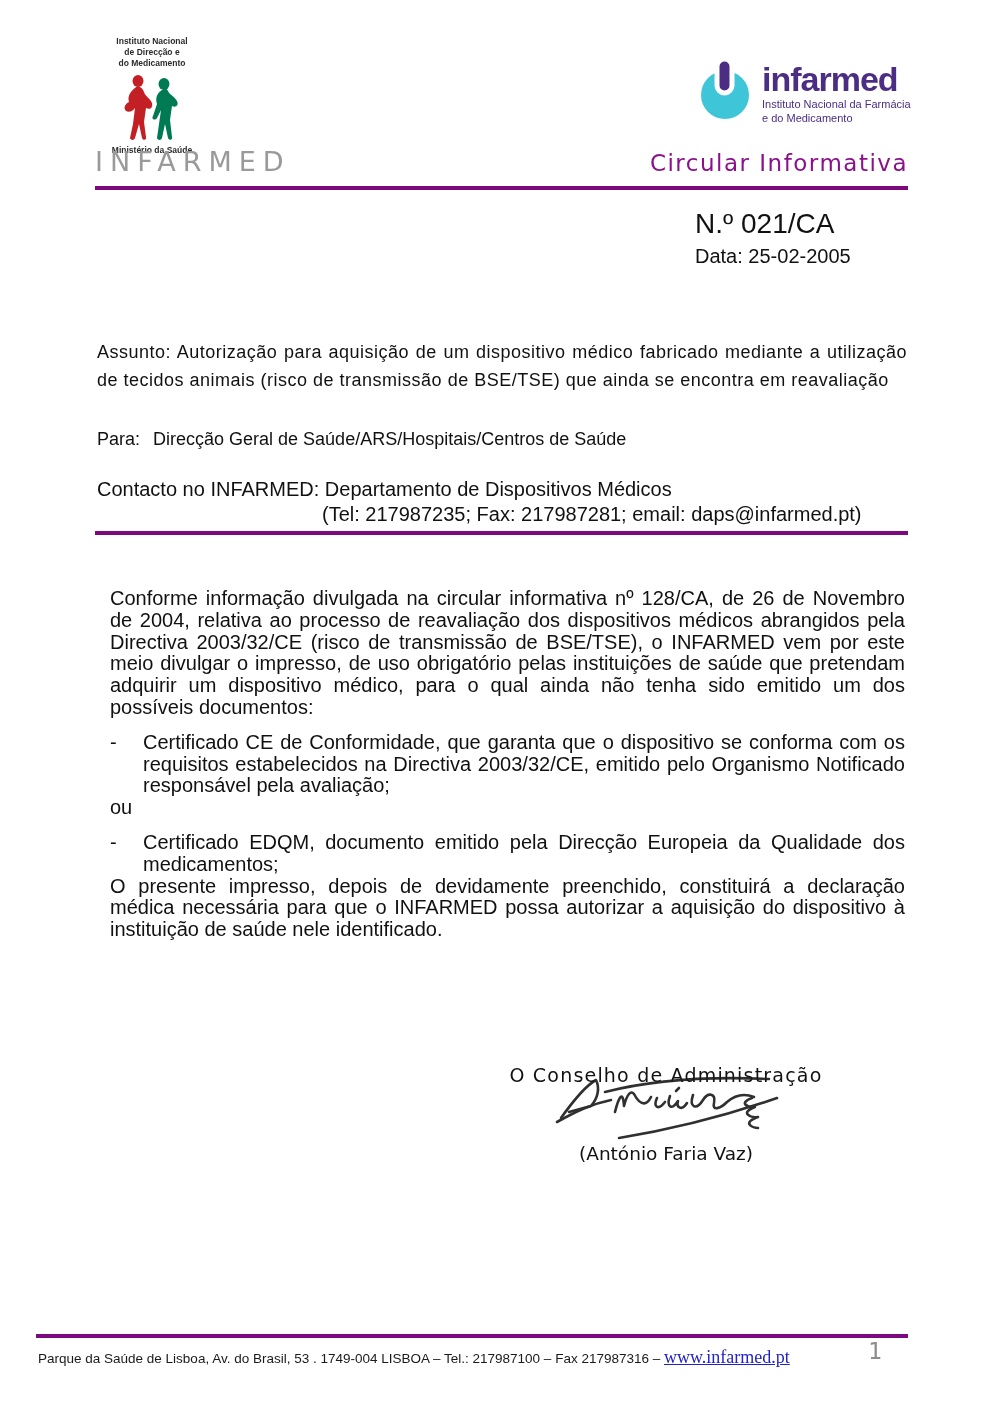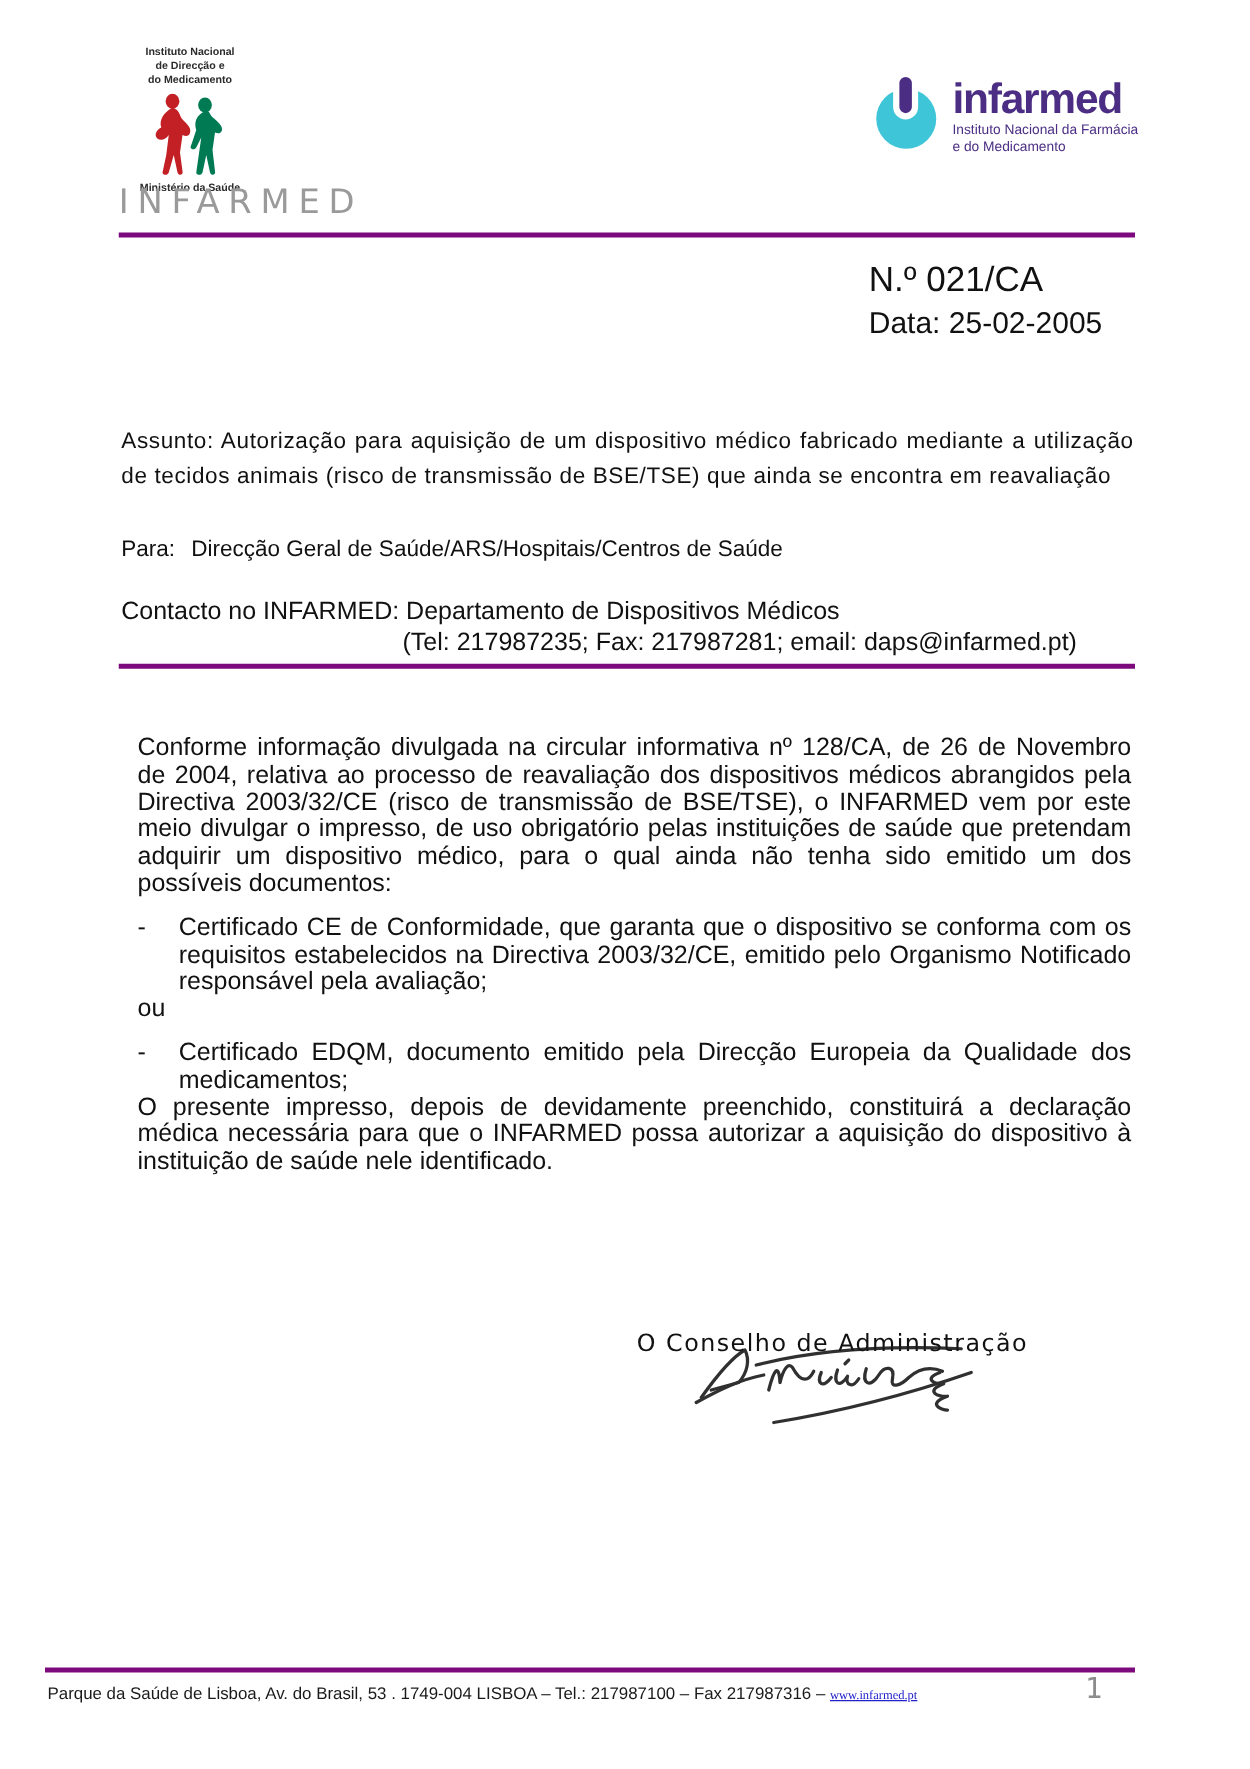--- a/index.html
+++ b/index.html
@@ -19,21 +19,21 @@
   
   .title-row{
     position:absolute;left:95px;top:146px;width:813px;
     display:flex;justify-content:space-between;align-items:baseline;
     border-bottom:4px solid #7D0A7D;padding-bottom:9px;
   }
   .org-title{font-size:27px;color:#9A9A9A;letter-spacing:7px;font-family:"DejaVu Sans",sans-serif;}
   .doc-title{font-size:23px;color:#8B118B;letter-spacing:1.5px;font-family:"DejaVu Sans",sans-serif;}
   
   .meta-number{position:absolute;left:695px;top:208px;font-size:28px;}
-  .meta-date{position:absolute;left:695px;top:245px;font-size:24px;}
+  .meta-date{position:absolute;left:695px;top:245px;font-size:20px;}
   
   .subject{
     position:absolute;left:97px;top:339px;width:810px;
     font-size:18px;line-height:27.5px;text-align:justify;letter-spacing:0.5px;
   }
   .para-row{position:absolute;left:97px;top:429px;font-size:18px;}
   .para-row .value{margin-left:13px;}
   .contact{position:absolute;left:97px;top:457px;font-size:20px;line-height:25px;margin-top:20px;}
   .contact .line2{padding-left:225px;}
   .rule{position:absolute;background:#7D0A7D;height:4px;}
@@ -48,21 +48,21 @@
   .closing{margin-top:15px;}
   
   .council{position:absolute;left:416px;top:1064px;width:500px;text-align:center;
     font-size:19px;letter-spacing:1.2px;font-family:"DejaVu Sans",sans-serif;}
   .sig-svg{position:absolute;left:553px;top:1064px;}
   .sig-name{position:absolute;left:416px;top:1143px;width:500px;text-align:center;
     font-size:18.5px;font-family:"DejaVu Sans",sans-serif;}
   
   .rule-footer{left:36px;top:1334px;width:872px;}
   .footer-text{position:absolute;left:38px;top:1347px;font-size:13.5px;color:#1a1a1a;}
-  .footer-link{font-family:"Liberation Serif",serif;font-size:10px;color:#2222CC;}
+  .footer-link{font-family:"Liberation Serif",serif;font-size:18px;color:#2222CC;}
   .page-number{position:absolute;left:868px;top:1338px;font-size:23px;color:#8C8C8C;
     font-family:"DejaVu Sans Mono",monospace;}
 </style>
 </head>
 <body>
 
 <div class="page">
 
   <div class="logo-left">
     <div class="org">
@@ -92,20 +92,21 @@
       <div class="brand">infarmed</div>
       <div class="caption">
         <div>Instituto Nacional da Farmácia</div>
         <div>e do Medicamento</div>
       </div>
     </div>
   </div>
 
   <div class="title-row">
     <span class="org-title">INFARMED</span>
+    <span class="doc-title">Circular Informativa</span>
   </div>
 
   <div class="meta-number">N.º 021/CA</div>
   <div class="meta-date">Data: 25-02-2005</div>
 
   <div class="subject">Assunto: Autorização para aquisição de um dispositivo médico fabricado mediante a utilização de tecidos animais (risco de transmissão de BSE/TSE) que ainda se encontra em reavaliação</div>
 
   <div class="para-row">
     <span class="label">Para:</span><span class="value">Direcção Geral de Saúde/ARS/Hospitais/Centros de Saúde</span>
   </div>
@@ -138,20 +139,21 @@
       <path d="M52,28 C95,17 150,12 216,15"></path>
       <path d="M62,48 C66,32 70,26 71,42 C74,30 78,26 81,30 C88,43 94,41 98,33"></path>
       <path d="M104,34 C100,43 105,47 112,38"></path>
       <path d="M117,32 C113,43 119,47 125,37 C123,44 129,47 134,39"></path>
       <path d="M123,27 l3,-3"></path>
       <path d="M140,31 C136,43 143,47 150,36 C155,28 163,29 161,39 C159,47 167,45 174,38 C182,31 191,29 201,33"></path>
       <path d="M199,34 c-14,5 -4,10 3,9 c-16,6 -4,11 3,10 c-17,6 -5,11 0,11"></path>
       <path d="M66,74 C115,66 172,52 224,34"></path>
     </g>
   </svg>
+  <div class="sig-name">(António Faria Vaz)</div>
 
   <div class="rule rule-footer"></div>
   <div class="footer-text">
     <span>Parque da Saúde de Lisboa, Av. do Brasil, 53 . 1749-004 LISBOA – Tel.: 217987100 – Fax 217987316 – </span><a href="#" class="footer-link">www.infarmed.pt</a>
   </div>
   <div class="page-number">1</div>
 
 </div>
 
 </body></html>

